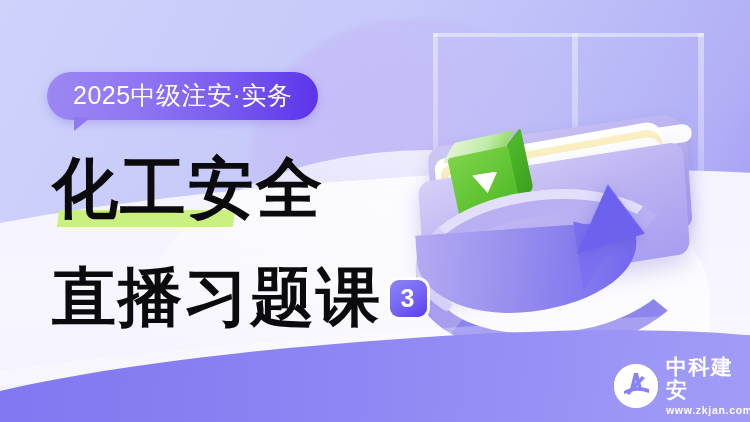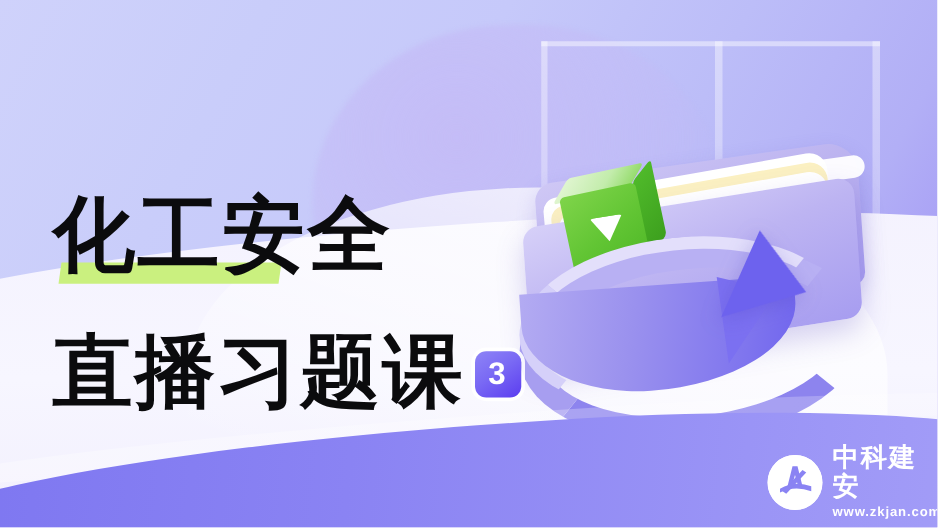--- a/index.html
+++ b/index.html
@@ -171,21 +171,21 @@
     box-shadow:0 3px 10px rgba(90,55,215,.22);
   }
   .pill-tail{
     position:absolute;left:27px;bottom:-11px;width:0;height:0;
     border-left:0 solid transparent;
     border-right:17px solid transparent;
     border-top:14px solid #8f78f2;
   }
 
   .headline{
-    position:absolute;left:42px;top:150px;
+    position:absolute;left:52px;top:150px;
     font-family:"Liberation Serif","DejaVu Serif",serif;
     font-weight:700;
     color:#0b0b0d;
   }
   .hl-line{
     position:relative;
     font-size:66px;
     line-height:78px;
     letter-spacing:2px;
     white-space:nowrap;
@@ -265,20 +265,24 @@
     <div class="ring"></div>
     <div class="ring-inner"></div>
     <div class="ribbon"></div>
     <div class="arrow-head2"></div>
     <div class="arrow-head"></div>
   </div>
 
   <div class="bottom-band-hi"></div>
   <div class="bottom-band"></div>
 
+  <div class="pill-wrap">
+    <span class="pill">2025中级注安·实务</span>
+    <span class="pill-tail"></span>
+  </div>
 
   <div class="headline">
     <div class="hl-line l1">
       <span class="hl-underline"></span>
       <span class="hl-text">化工安全</span>
     </div>
     <div class="hl-line l2">
       <span class="hl-text">直播习题课</span><span class="badge-num">3</span>
     </div>
   </div>

